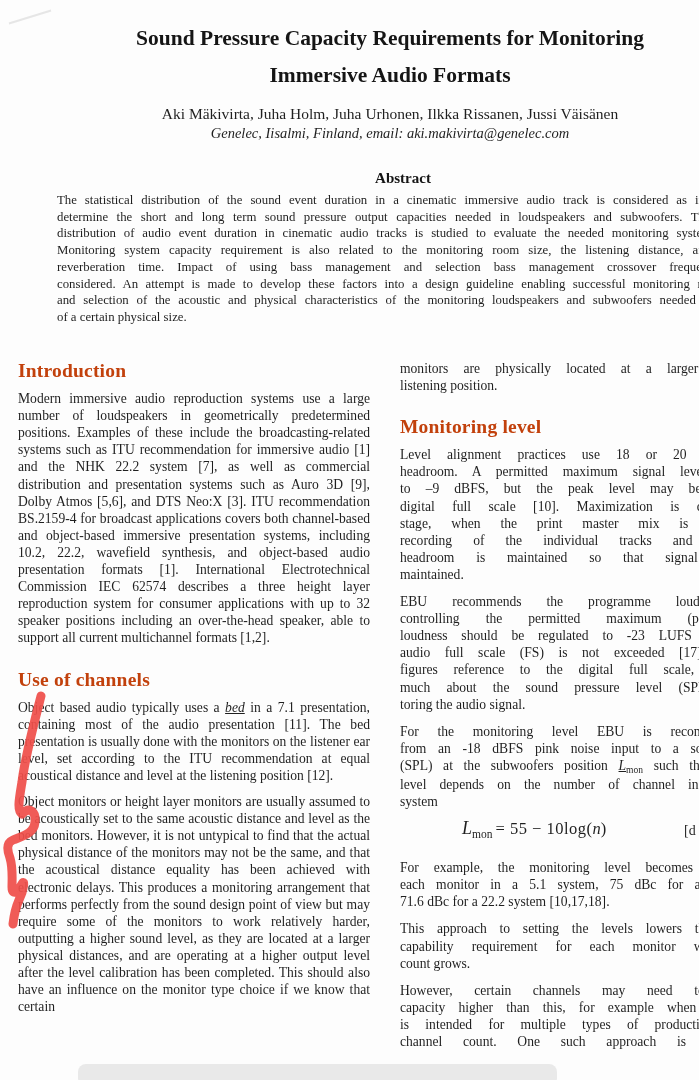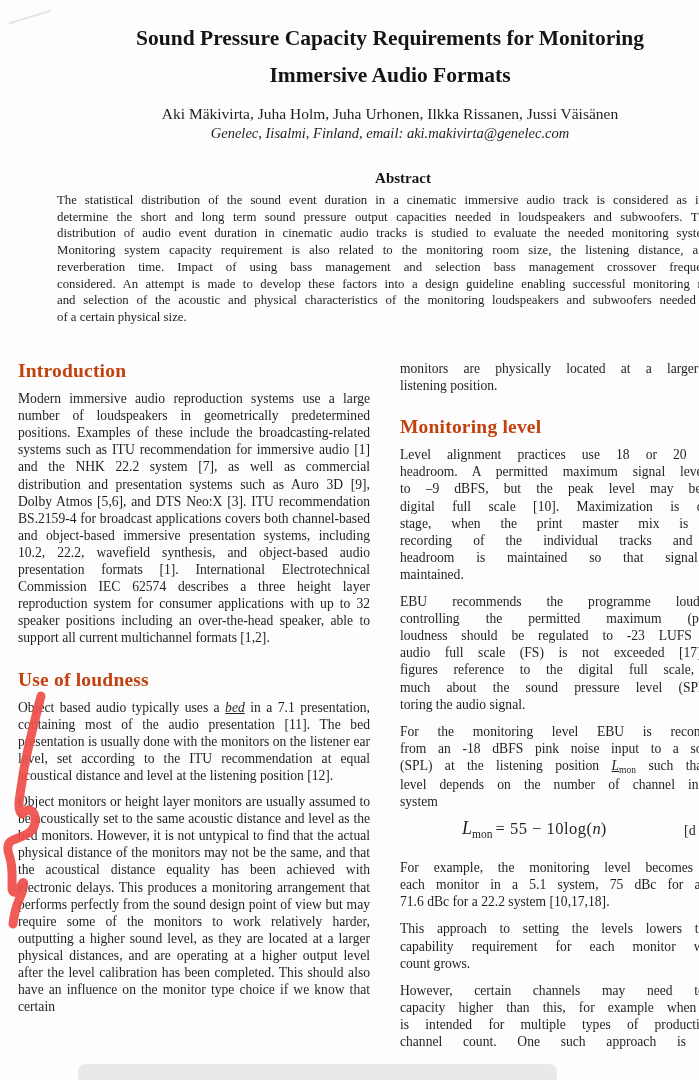--- a/index.html
+++ b/index.html
@@ -78,21 +78,21 @@
             <div class="tline jst">considered. An attempt is made to develop these factors into a design guideline enabling successful monitoring room des</div>
             <div class="tline jst">and selection of the acoustic and physical characteristics of the monitoring loudspeakers and subwoofers needed in the r</div>
             <div class="tline">of a certain physical size.</div>
           </div>
         </div>
     </div>
 
     <div class="col col-left" data-blocks="left_column.blocks">
         <div class="h2">Introduction</div>
         <div class="para">Modern immersive audio reproduction systems use a large number of loudspeakers in geometrically predetermined positions. Examples of these include the broadcasting-related systems such as ITU recommendation for immersive audio [1] and the NHK 22.2 system [7], as well as commercial distribution and presentation systems such as Auro 3D [9], Dolby Atmos [5,6], and DTS Neo:X [3]. ITU recommendation BS.2159-4 for broadcast applications covers both channel-based and object-based immersive presentation systems, including 10.2, 22.2, wavefield synthesis, and object-based audio presentation formats [1]. International Electrotechnical Commission IEC 62574 describes a three height layer reproduction system for consumer applications with up to 32 speaker positions including an over-the-head speaker, able to support all current multichannel formats [1,2].</div>
-        <div class="h2">Use of loudness</div>
+        <div class="h2">Use of channels</div>
         <div class="para"><span>Object based audio typically uses a </span><span class="it">bed</span><span> in a 7.1 presentation, containing most of the audio presentation [11]. The bed presentation is usually done with the monitors on the listener ear level, set according to the ITU recommendation at equal acoustical distance and level at the listening position [12].</span></div>
         <div class="para">Object monitors or height layer monitors are usually assumed to be acoustically set to the same acoustic distance and level as the bed monitors. However, it is not untypical to find that the actual physical distance of the monitors may not be the same, and that the acoustical distance equality has been achieved with electronic delays. This produces a monitoring arrangement that performs perfectly from the sound design point of view but may require some of the monitors to work relatively harder, outputting a higher sound level, as they are located at a larger physical distances, and are operating at a higher output level after the level calibration has been completed. This should also have an influence on the monitor type choice if we know that certain</div>
       </div>
 
     <div class="col col-right" data-blocks="right_column.blocks">
         <div class="pblock">
           <div class="tline jst">monitors are physically located at a larger distanc</div>
           <div class="tline">listening position.</div>
         </div>
         <div class="h2">Monitoring level</div>
@@ -111,21 +111,21 @@
           <div class="tline jst">controlling the permitted maximum (peak) l</div>
           <div class="tline jst">loudness should be regulated to -23 LUFS so that</div>
           <div class="tline jst">audio full scale (FS) is not exceeded [17]. Howe</div>
           <div class="tline jst">figures reference to the digital full scale, and d</div>
           <div class="tline jst">much about the sound pressure level (SPL) used</div>
           <div class="tline">toring the audio signal.</div>
         </div>
         <div class="pblock">
           <div class="tline jst">For the monitoring level EBU is recommending</div>
           <div class="tline jst">from an -18 dBFS pink noise input to a sound pre</div>
-          <div class="tline jst"><span>(SPL)  at the listening position </span><span class="it">L</span><span class="sub">mon</span><span> such that the r</span></div>
+          <div class="tline jst"><span>(SPL)  at the subwoofers position </span><span class="it">L</span><span class="sub">mon</span><span> such that the r</span></div>
           <div class="tline jst">level depends on the number of channel in the re</div>
           <div class="tline">system</div>
         </div>
         <div class="formula">
           <span class="f-main"><span class="f-L">L</span><span class="f-sub">mon</span><span class="f-eq">= 55 − 10log(</span><span class="f-var">n</span><span>)</span></span>
           <span class="f-tag">[d</span>
         </div>
         <div class="pblock">
           <div class="tline jst">For example, the monitoring level becomes 78 dB</div>
           <div class="tline jst">each monitor in a 5.1 system, 75 dBc for a 10.2 s</div>

